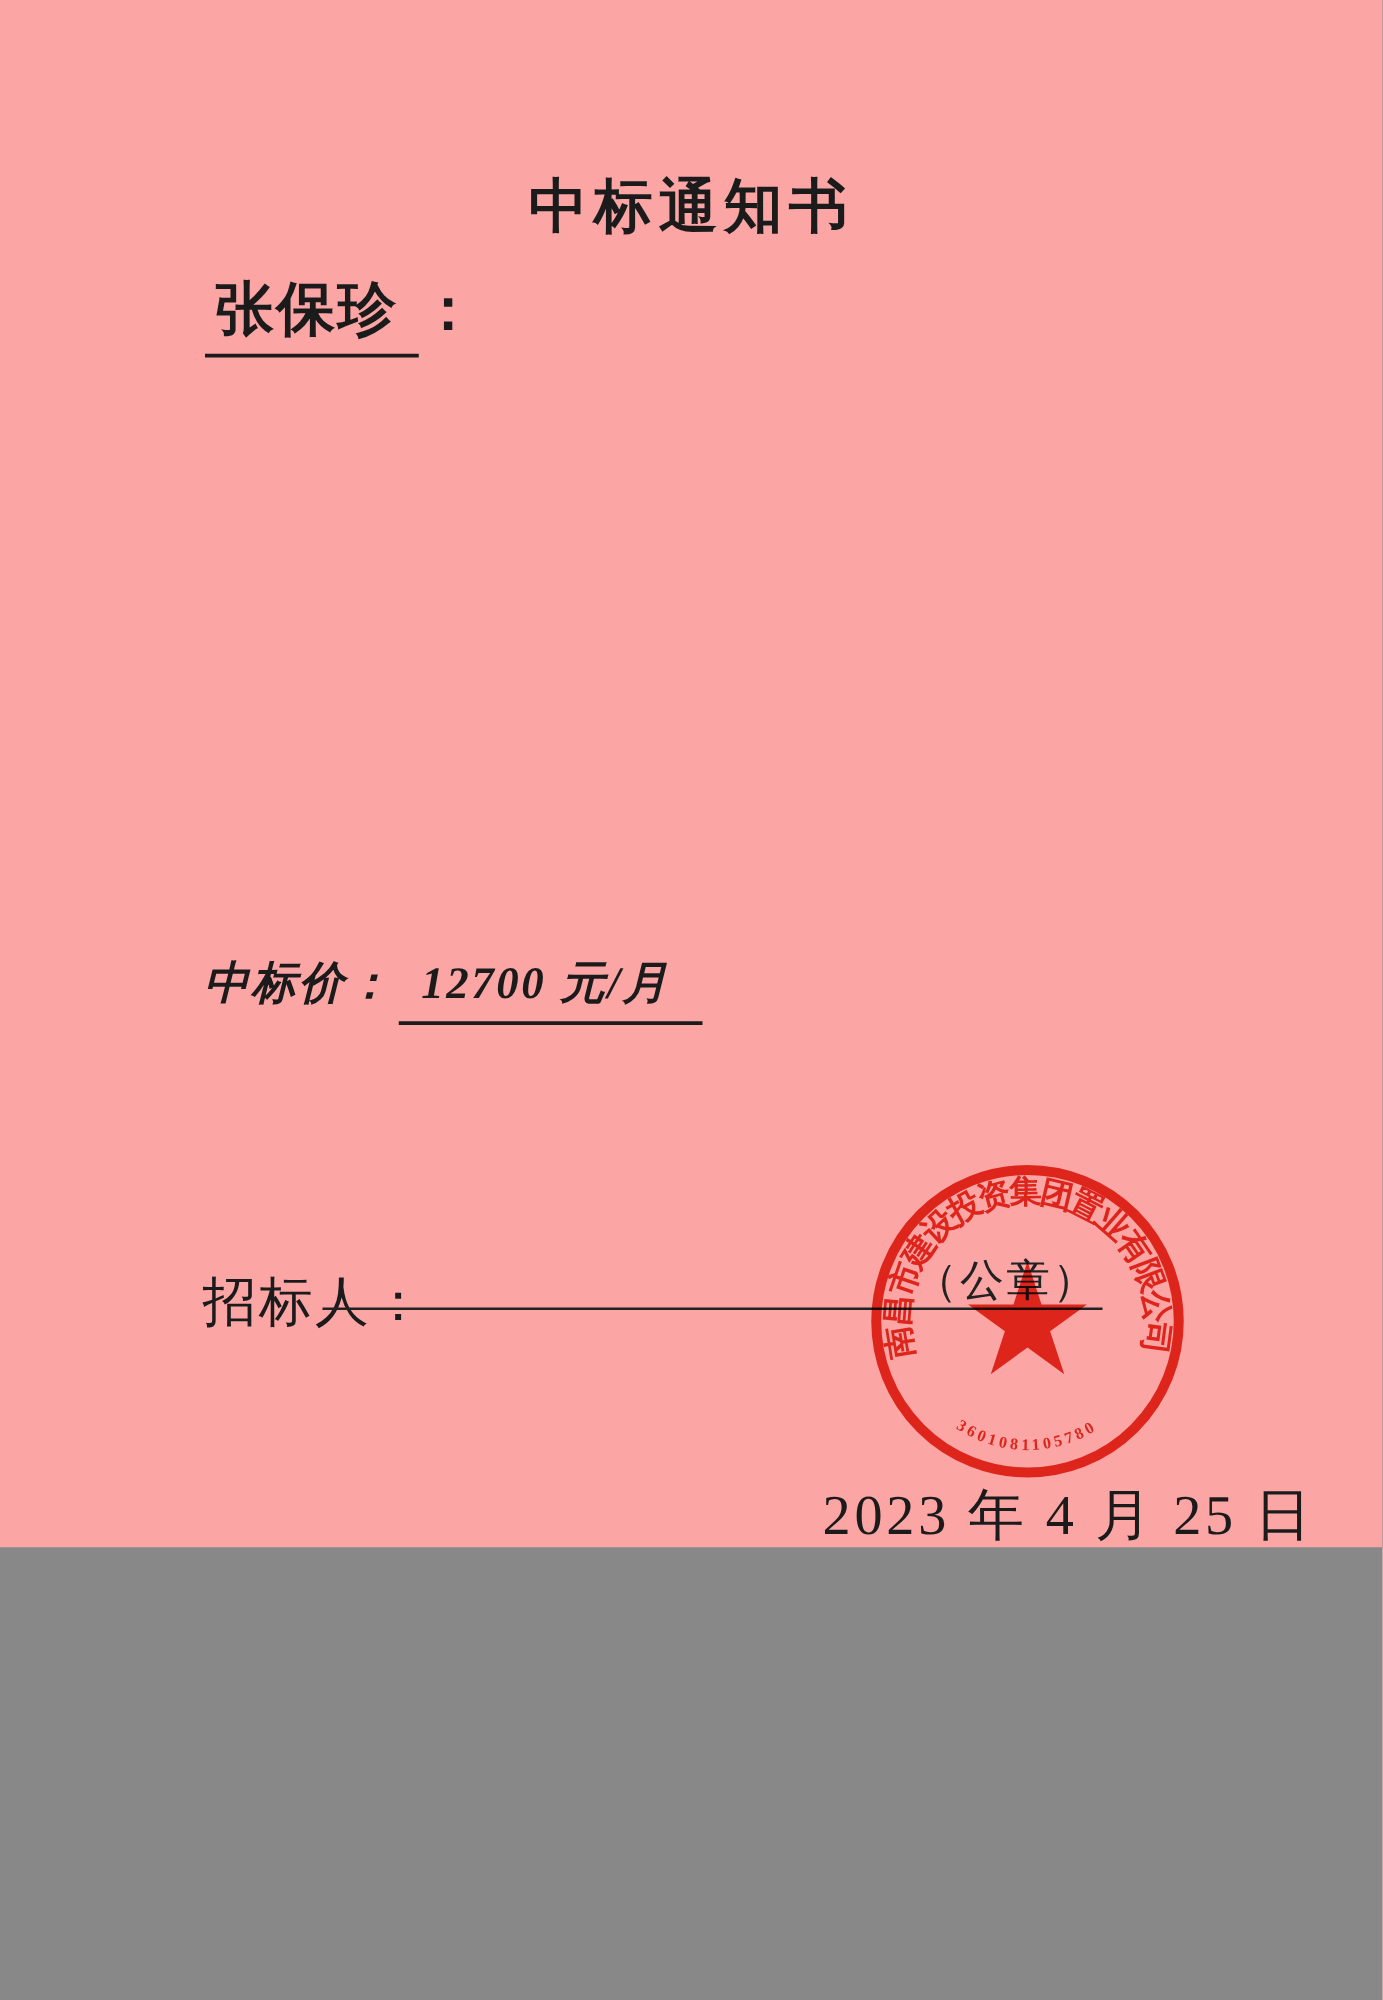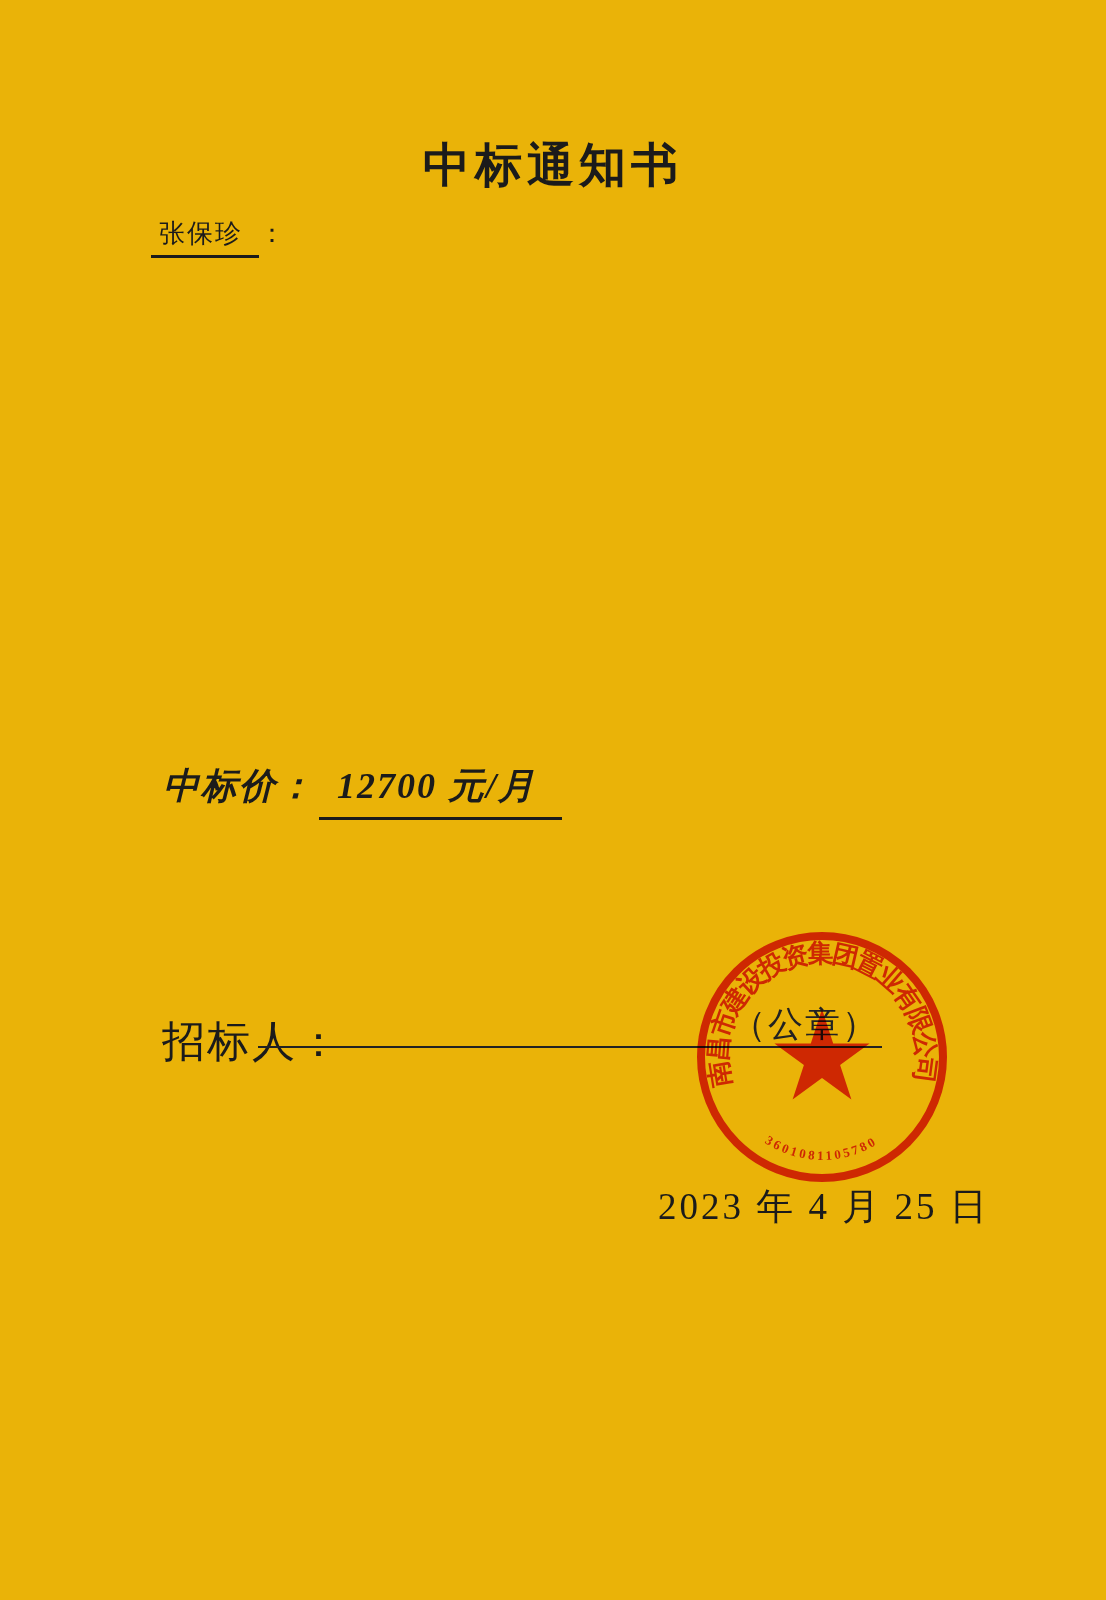--- a/index.html
+++ b/index.html
@@ -1,38 +1,38 @@
 <!DOCTYPE html>
 <html><head>
 <meta charset="utf-8">
 <style>
   html, body { margin: 0; padding: 0; background: #888; }
   .page {
     position: relative;
     width: 1106px;
-    height: 1600px;
+    height: 1238px;
     margin: 0 auto;
-    background: #eab308;
+    background: #fca5a5;
     overflow: hidden;
     color: #1b1b1b;
     font-family: "Liberation Serif", "DejaVu Serif", serif;
   }
   .doc-title {
     position: absolute;
     top: 134px; left: 0; right: 0;
     text-align: center;
     font-size: 47px;
     font-weight: 700;
     letter-spacing: 5px;
   }
   .addressee {
     position: absolute;
-    top: 216px; left: 151px;
-    font-size: 26px;
-    font-weight: 400;
+    top: 216px; left: 164px;
+    font-size: 47px;
+    font-weight: 700;
     letter-spacing: 2px;
   }
   .addressee-name {
     display: inline-block;
     border-bottom: 3px solid #1b1b1b;
     padding: 0 16px 4px 8px;
   }
   .body-para {
     position: absolute;
     top: 281px; left: 160px;
@@ -88,21 +88,21 @@
     position: absolute;
     left: 687px; top: 922px;
     width: 270px; height: 270px;
     mix-blend-mode: multiply;
     opacity: 0.93;
   }
   .stamp text { font-family: "Liberation Serif", "DejaVu Serif", serif; font-weight: 700; }
   .date-line {
     position: absolute;
     top: 1182px; left: 658px;
-    font-size: 37px;
+    font-size: 45px;
     letter-spacing: 3px;
   }
 </style>
 </head>
 <body>
 
 <div class="page">
 
   <div class="doc-title">中标通知书</div>
 

